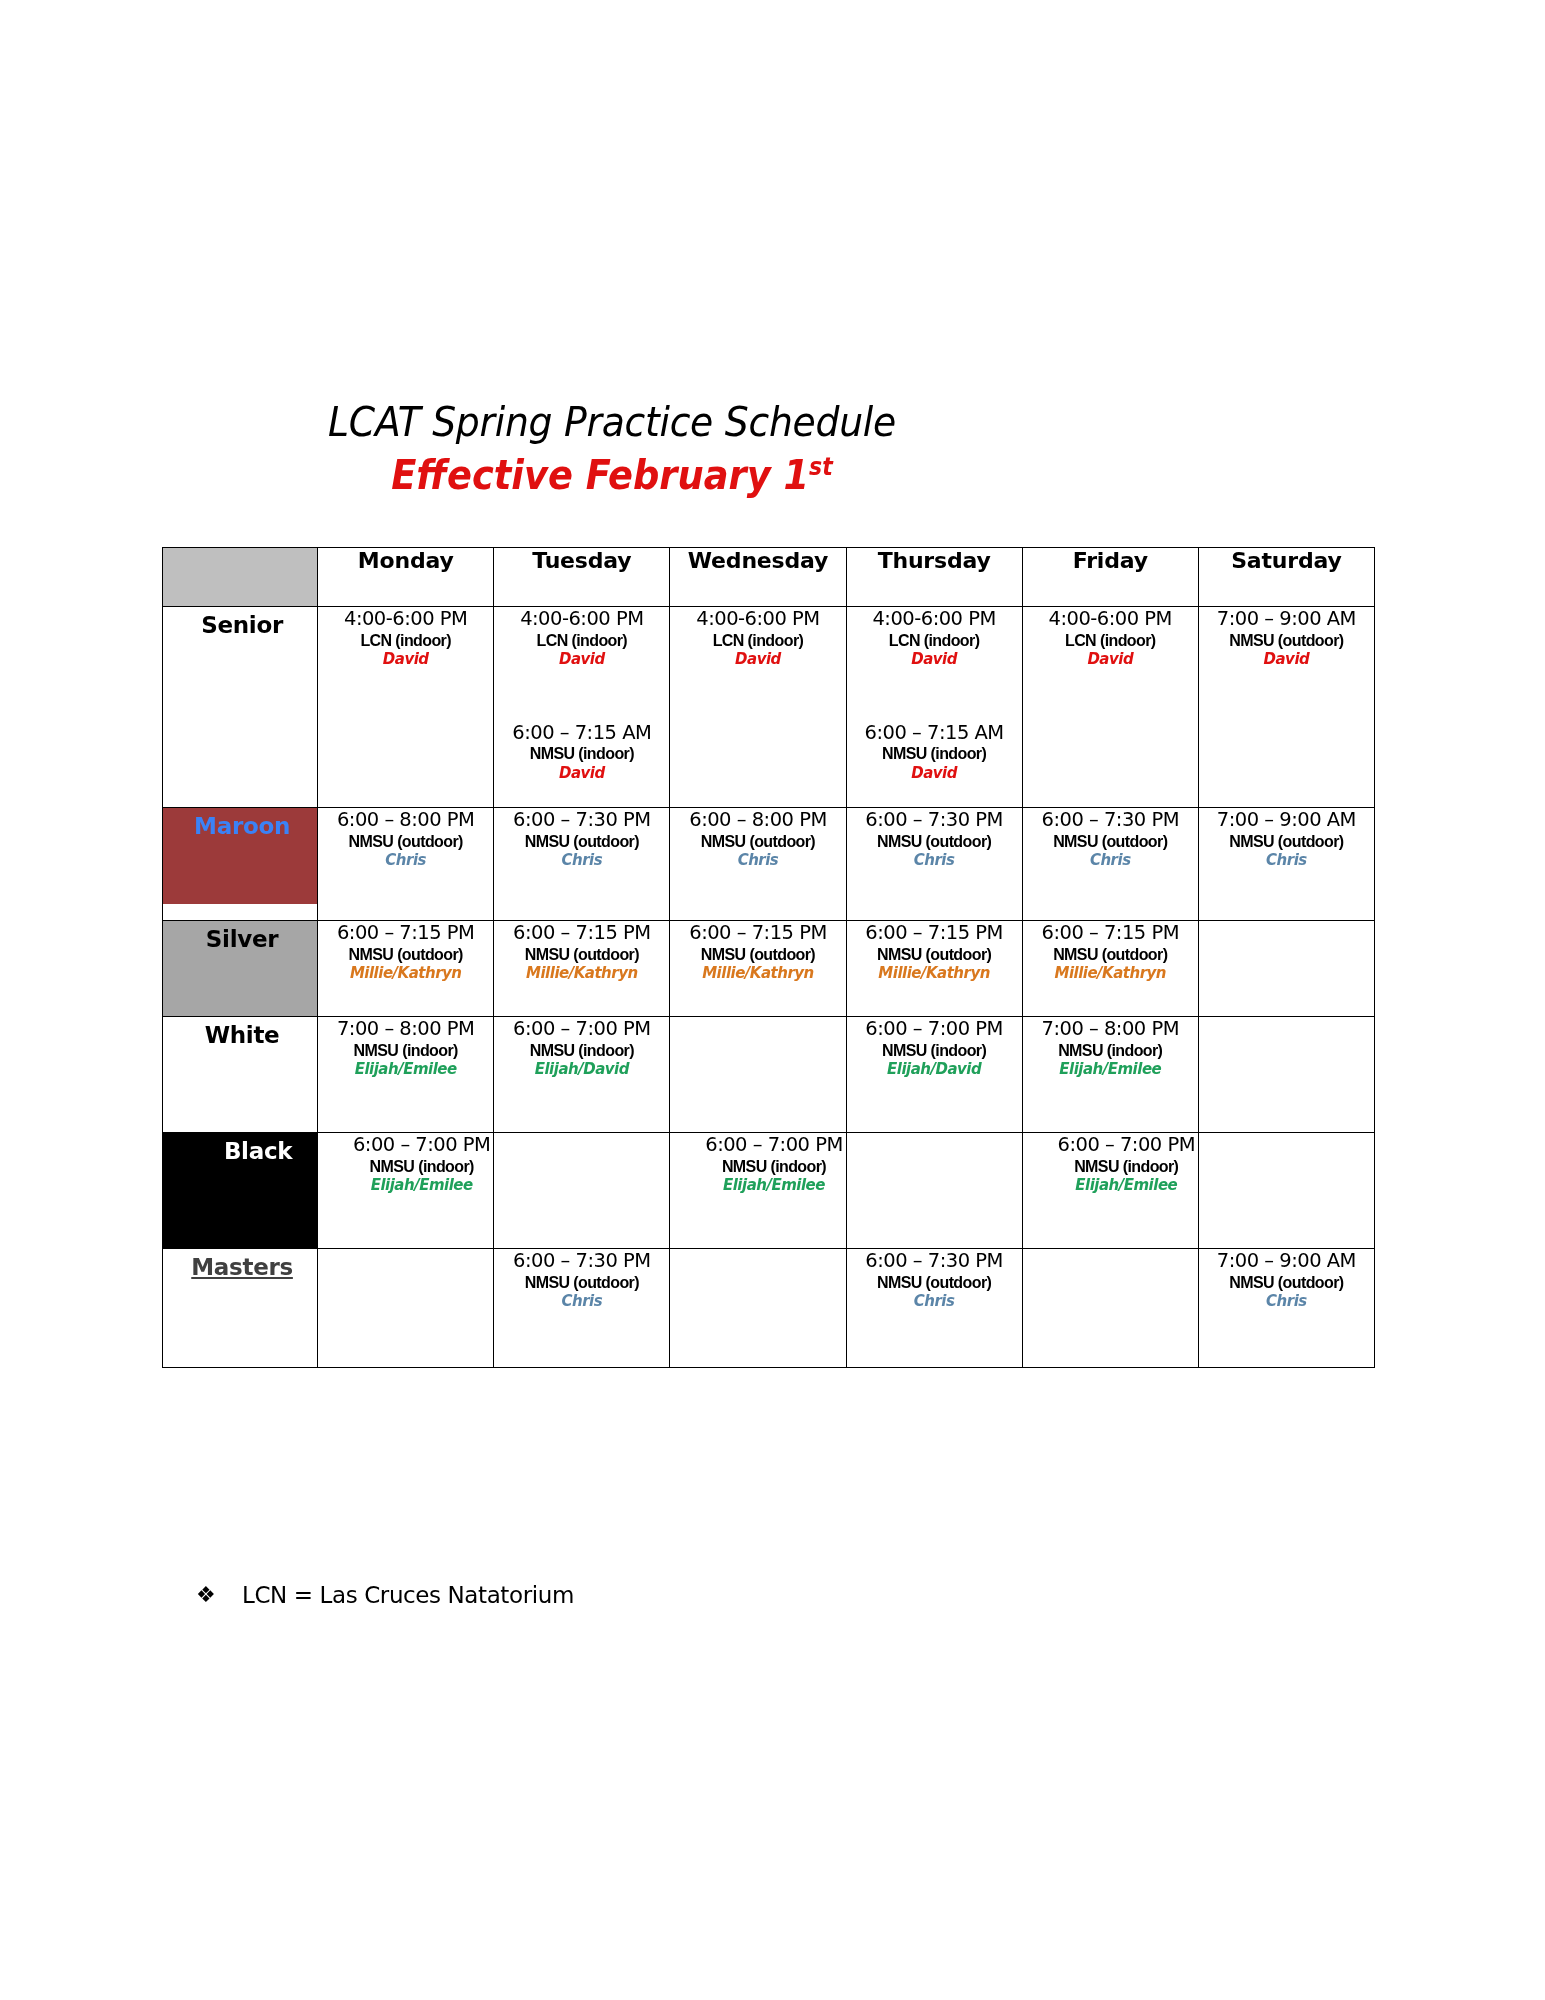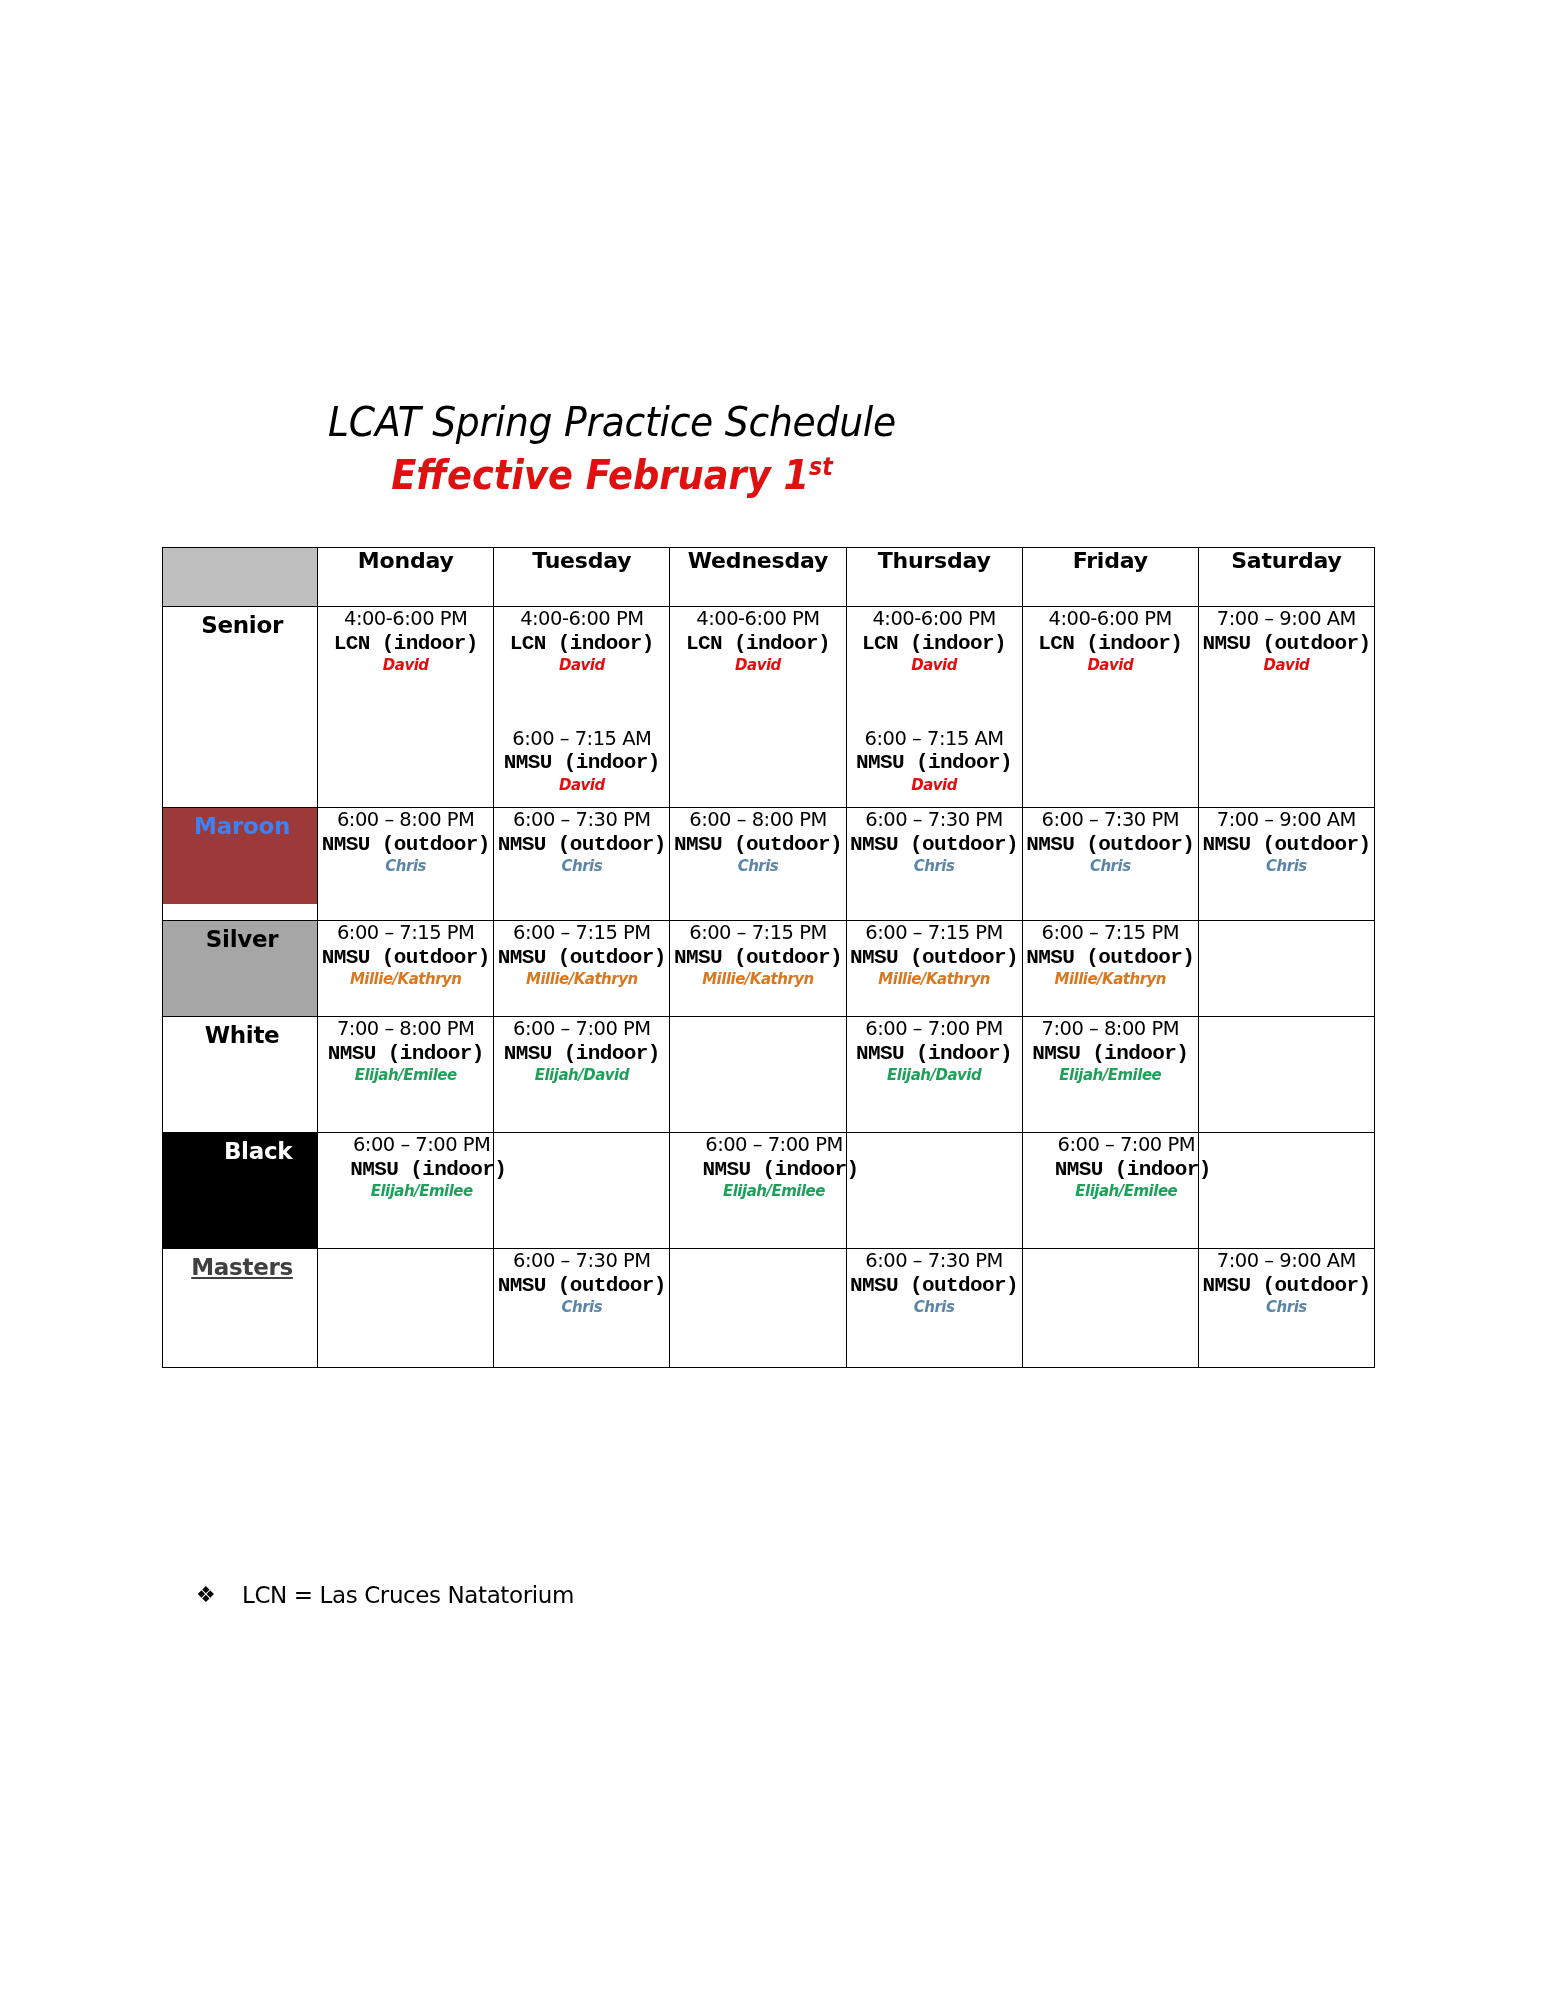--- a/index.html
+++ b/index.html
@@ -128,23 +128,23 @@
   .sess + .sess { margin-top: 52px; }
   .sess .time {
     font-family: "DejaVu Sans", sans-serif;
     font-weight: 400;
     font-size: 19.5px;
     letter-spacing: -0.5px;
     line-height: 1.22;
     white-space: nowrap;
   }
   .sess .loc {
-    font-family: Liberation Mono, monospace;
+    font-family: Liberation Sans, sans-serif;
     font-weight: 700;
-    font-size: 21px;
+    font-size: 16px;
     letter-spacing: -0.6px;
     line-height: 1.22;
     white-space: nowrap;
   }
   .sess .coach {
     font-family: "DejaVu Sans", sans-serif;
     font-weight: 700;
     font-style: italic;
     font-size: 15px;
     letter-spacing: -0.5px;

